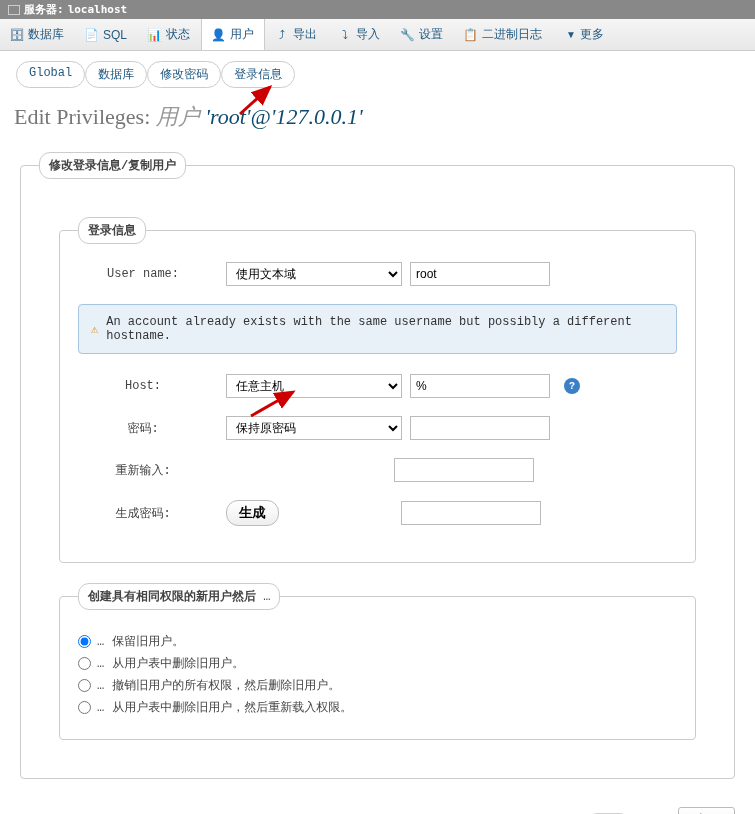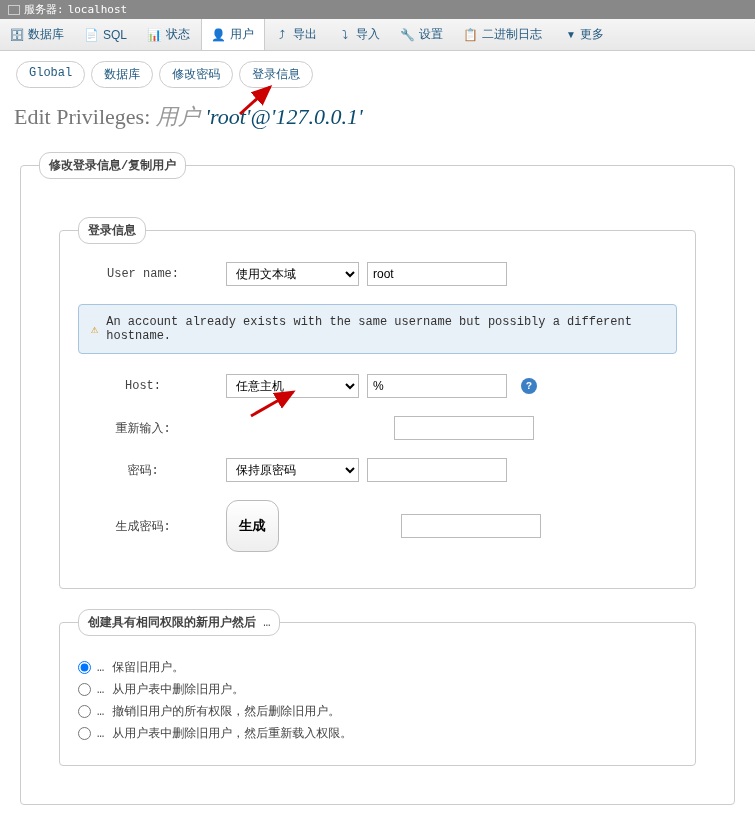--- a/index.html
+++ b/index.html
@@ -12,20 +12,21 @@
     }
     .breadcrumb {
       background: #888;
       color: #fff;
       padding: 2px 8px;
       font-size: 11px;
       font-family: monospace;
       display: flex;
       align-items: center;
       gap: 4px;
+      font-weight: bold;
     }
     .breadcrumb .server-icon {
       display: inline-block;
       width: 12px; height: 10px;
       border: 1px solid #ccc;
     }
     .topnav {
       display: flex;
       background: linear-gradient(#f5f5f5, #e8e8e8);
       border-bottom: 1px solid #ccc;
@@ -48,21 +49,20 @@
     }
     .topnav .icon {
       width: 14px; height: 14px;
       display: inline-flex;
       align-items: center;
       justify-content: center;
     }
     .subtabs {
       padding: 10px 16px;
       display: flex;
-      gap: 6px;
     }
     .subtab {
       border: 1px solid #ccc;
       border-radius: 14px;
       padding: 4px 12px;
       color: #235a81;
       font-size: 12px;
       background: #fff;
       cursor: pointer;
       font-family: "Courier New", monospace;
@@ -108,21 +108,21 @@
       padding-right: 10px;
     }
     select, input[type="text"] {
       font-family: sans-serif;
       font-size: 12px;
       padding: 3px 5px;
       border: 1px solid #bbb;
       background: #fff;
       height: 24px;
     }
-    select { width: 133px; }
+    select { width: 176px; }
     input[type="text"] { width: 140px; }
     .warning-box {
       background: #e8f0f8;
       border: 1px solid #a5c5e0;
       border-radius: 4px;
       padding: 10px 12px;
       margin: 10px 0 20px;
       font-family: "Courier New", monospace;
       color: #333;
       display: flex;
@@ -142,21 +142,21 @@
       align-items: center;
       justify-content: center;
       font-size: 10px;
       font-weight: bold;
       margin-left: 6px;
     }
     .btn {
       background: linear-gradient(#fff, #eee);
       border: 1px solid #bbb;
       border-radius: 12px;
-      padding: 16px 12px;
+      padding: 3px 12px;
       font-family: Liberation Mono, monospace;
       cursor: pointer;
       font-weight: bold;
     }
     .radio-row {
       display: flex;
       align-items: center;
       gap: 6px;
       margin: 5px 0;
       font-family: "Courier New", monospace;
@@ -300,34 +300,34 @@
         <defs>
             <marker id="ah2" markerWidth="8" markerHeight="8" refX="6" refY="3" orient="auto">
               <polygon points="0 0, 7 3, 0 6" fill="#c00"></polygon>
             </marker>
           </defs>
         <line x1="8" y1="30" x2="50" y2="6" stroke="#c00" stroke-width="3" marker-end="url(#ah2)"></line>
       </svg>
     </div>
 
     <div class="form-row">
-      <label class="form-label">重新输入:</label>
-      <span style="width:160px;"></span>
-      <input type="text" value="" style="">
-    </div>
-
-    <div class="form-row">
       <label class="form-label">密码:</label>
       <select>
         <option>保持原密码</option>
       </select>
       <input type="text" value="" style="">
     </div>
 
     <div class="form-row">
+      <label class="form-label">重新输入:</label>
+      <span style="width:160px;"></span>
+      <input type="text" value="" style="">
+    </div>
+
+    <div class="form-row">
       <label class="form-label">生成密码:</label>
       <button class="btn">生成</button>
       <span style="width:106px;"></span>
       <input type="text" value="" style="">
     </div>
   </fieldset>
 
   <fieldset class="inner-fieldset">
     <legend>
       <span>创建具有相同权限的新用户然后</span> <span class="legend-dots">…</span>

